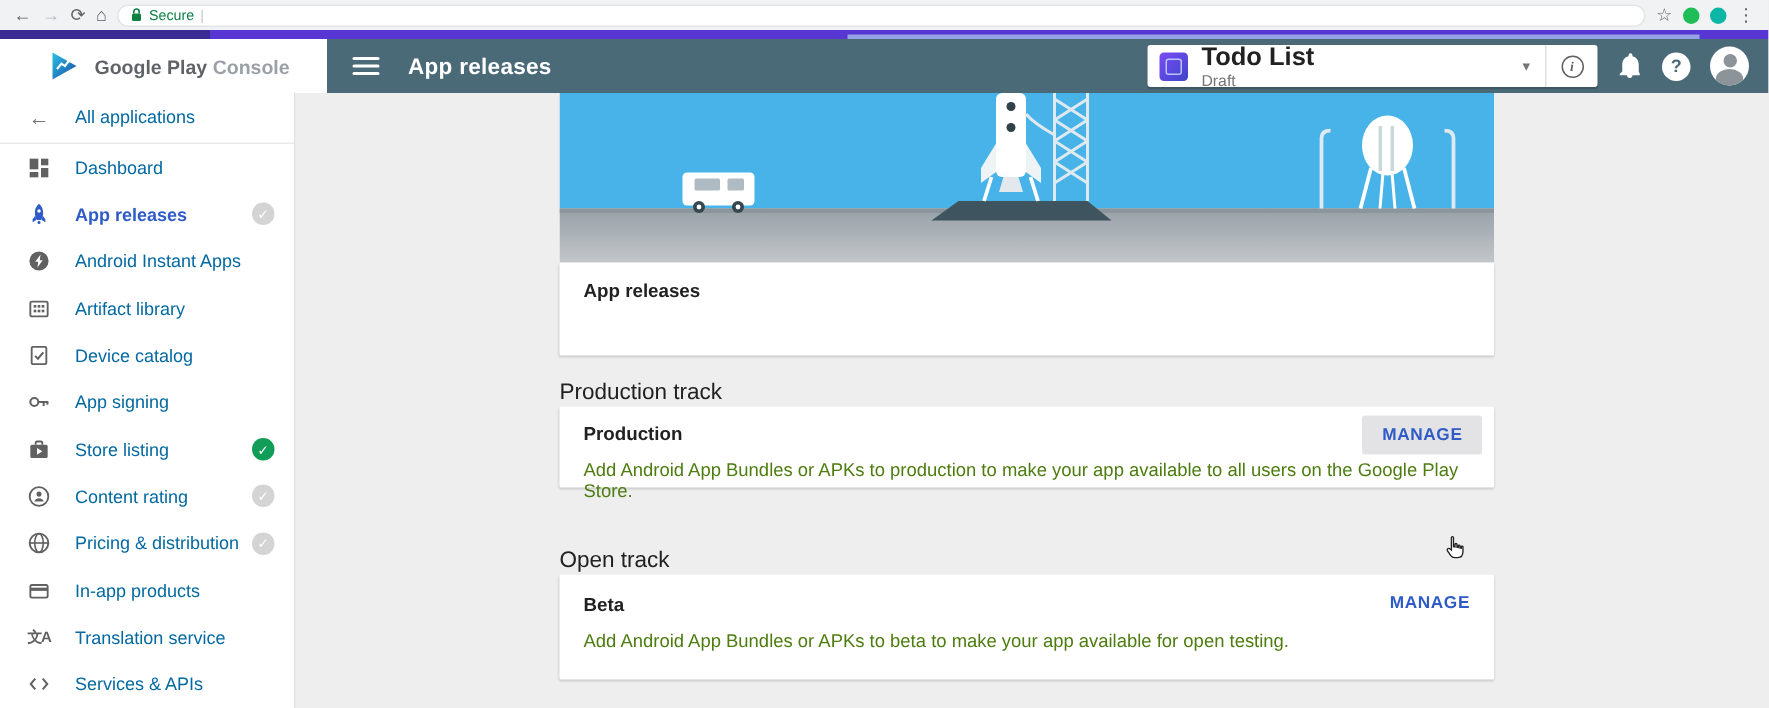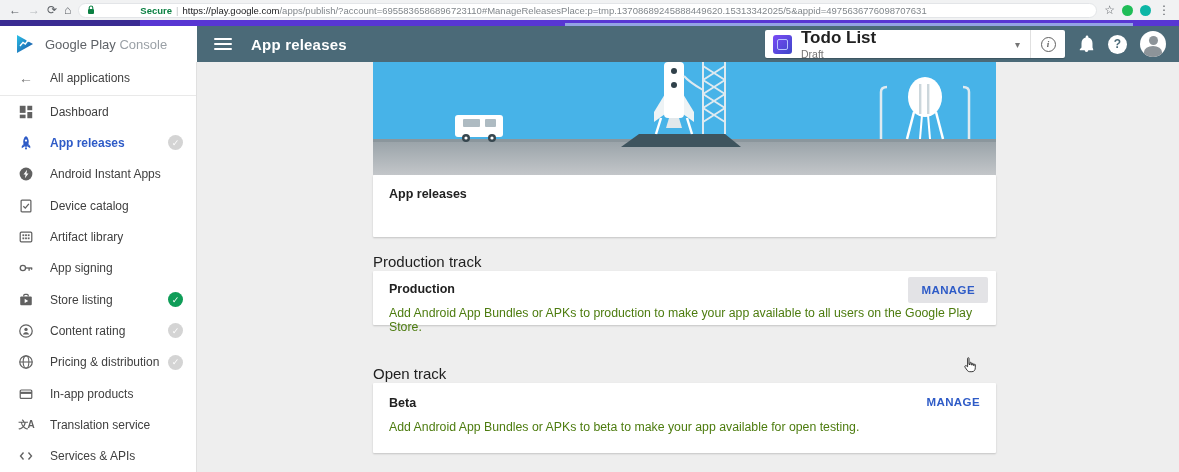--- a/index.html
+++ b/index.html
@@ -8,38 +8,38 @@
 
   
   .browser-bar { position:absolute; top:0; left:0; width:1179px; height:20px;
     background:#f1f2f3; display:flex; align-items:center; gap:7px; padding:0 9px; }
   .nav-glyph { font-size:12px; color:#5f6368; line-height:1; }
   .nav-glyph.dim { color:#b6babe; }
   .url-pill { flex:1; height:15px; background:#ffffff; border-radius:8px;
     display:flex; align-items:center; padding:0 8px; gap:4px; overflow:hidden;
     border:1px solid #e3e5e8; }
   .lock-icon { flex:none; }
-  .secure-text { color:#0b8043; font-size:9.5px; font-weight:bold;margin-left:41px; }
+  .secure-text { color:#0b8043; font-size:9.5px; font-weight:normal; }
   .url-sep { color:#c3c6c9; font-size:9.5px; }
   .url-text { font-size:9.5px; color:#202124; white-space:nowrap; }
   .url-text .path { color:#80868b; }
   .ext-dot { width:11px; height:11px; border-radius:50%; flex:none; }
   .ext-dot.green { background:#1fbd57; }
   .ext-dot.teal { background:#0cb6a6; }
 
   
   .progress-bar { position:absolute; top:20px; left:0; width:1179px; height:6px; background:#5836d3; }
   .progress-dark { position:absolute; left:0; top:0; width:140px; height:6px; background:#3a2b92; }
   .progress-light { position:absolute; left:565px; top:3px; width:568px; height:3px; background:#93a3e4; }
 
   
   .app-header { position:absolute; top:26px; left:0; width:1179px; height:36px;
     background:#4b6a78; display:flex; align-items:center; }
-  .logo-block { width:197px; height:36px; background:#ffffff; display:flex;
-    align-items:center; padding-left:14px; gap:9px; flex:none; }
+  .logo-block { width:218px; height:36px; background:#ffffff; display:flex;
+    align-items:center; padding-left:32px; gap:9px; flex:none;font-weight:bold; }
   .logo-text { font-size:13px; color:#5f6368; white-space:nowrap; }
   .logo-text .secondary { color:#9aa0a6; }
   .hamburger { width:18px; margin-left:17px; cursor:pointer; flex:none; }
   .hamburger div { height:2px; background:#fff; margin:3px 0; border-radius:1px; }
   .page-title { color:#ffffff; font-size:15px; font-weight:bold; margin-left:19px; letter-spacing:.2px; }
   .header-right { margin-left:auto; display:flex; align-items:center; gap:13px; padding-right:13px; }
   .app-selector { width:300px; height:28px; background:#ffffff; border-radius:2px;
     display:flex; align-items:center; padding:0 0 0 8px; box-shadow:0 1px 1px rgba(0,0,0,.2); }
   .app-icon { width:19px; height:19px; border-radius:3px;
     background:linear-gradient(135deg,#7b4bf5,#3d46c9); position:relative; flex:none; }
@@ -61,21 +61,21 @@
   .avatar::after { content:""; position:absolute; top:15px; left:4px; width:18px; height:12px;
     background:#8d9499; border-radius:50% 50% 0 0; }
 
   
   .sidebar { position:absolute; top:62px; left:0; width:197px; height:410px;
     background:#ffffff; border-right:1px solid #e0e0e0; display:flex; flex-direction:column; }
   .side-row { height:31.5px; display:flex; align-items:center; padding-left:17px; cursor:pointer; }
   .side-row.back { height:33px; }
   .side-divider { height:1px; background:#e9e9e9; }
   .side-icon { width:18px; height:18px; flex:none; display:flex; align-items:center; justify-content:center; }
-  .side-label { font-size:12px; color:#404040; margin-left:15px; white-space:nowrap; }
+  .side-label { font-size:12px; color:#0369a1; margin-left:15px; white-space:nowrap; }
   .side-row.selected .side-label { color:#2e5bc7; font-weight:bold; }
   .back-arrow { color:#757575; font-size:14px; width:18px; text-align:center; }
   .badge { margin-left:auto; margin-right:13px; width:15px; height:15px; border-radius:50%;
     color:#fff; font-size:9px; display:flex; align-items:center; justify-content:center; flex:none; }
   .badge.done { background:#0f9d58; }
   .badge.pending { background:#d4d4d4; }
   .translate-glyph { font-size:10px; color:#616161; font-weight:bold; letter-spacing:-1px; }
 
   
   .content-bg { position:absolute; top:62px; left:197px; width:982px; height:410px; background:#eeeeee; }
@@ -106,21 +106,20 @@
   <span class="nav-glyph dim">→</span>
   <span class="nav-glyph">⟳</span>
   <span class="nav-glyph">⌂</span>
   <div class="url-pill">
     <svg class="lock-icon" width="8" height="10" viewBox="0 0 8 10">
       <rect x="1" y="4" width="6" height="5" rx="1" fill="#0b8043"></rect>
       <path d="M2.2 4V2.8a1.8 1.8 0 0 1 3.6 0V4" fill="none" stroke="#0b8043" stroke-width="1.1"></path>
     </svg>
     <span class="secure-text">Secure</span>
     <span class="url-sep">|</span>
-    <span class="url-text"><span>https://play.google.com</span><span class="path">/apps/publish/?account=6955836586896723110#ManageReleasesPlace:p=tmp.13708689245888449620.15313342025/5&amp;appid=4975636776098707631</span></span>
   </div>
   <span class="nav-glyph">☆</span>
   <span class="ext-dot green"></span>
   <span class="ext-dot teal"></span>
   <span class="nav-glyph">⋮</span>
 </div>
 
 <div class="progress-bar">
   <div class="progress-dark"></div>
   <div class="progress-light"></div>
@@ -209,42 +208,42 @@
           <circle cx="9" cy="9" r="7.2" fill="#616161"></circle>
           <polygon points="10.2,4.2 6.2,9.6 8.5,9.6 7.8,13.8 11.8,8.4 9.5,8.4" fill="#ffffff"></polygon>
         </svg>
     </span>
     <span class="side-label">Android Instant Apps</span>
   </div>
 
   <div class="side-row">
     <span class="side-icon">
       <svg width="16" height="16" viewBox="0 0 18 18">
-          <rect x="3.5" y="2.5" width="11" height="13" rx="1" fill="none" stroke="#616161" stroke-width="1.4"></rect>
-          <polyline points="6,9.3 8.2,11.4 12.2,6.6" fill="none" stroke="#616161" stroke-width="1.5"></polyline>
-        </svg>
-    </span>
-    <span class="side-label">Device catalog</span>
-  </div>
-
-  <div class="side-row">
-    <span class="side-icon">
-      <svg width="16" height="16" viewBox="0 0 18 18">
           <rect x="2.5" y="3.5" width="13" height="11" rx="1.2" fill="none" stroke="#616161" stroke-width="1.4"></rect>
           <g fill="#616161">
             <rect x="5" y="6" width="2" height="2"></rect>
             <rect x="8" y="6" width="2" height="2"></rect>
             <rect x="11" y="6" width="2" height="2"></rect>
             <rect x="5" y="9.5" width="2" height="2"></rect>
             <rect x="8" y="9.5" width="2" height="2"></rect>
             <rect x="11" y="9.5" width="2" height="2"></rect>
           </g>
         </svg>
     </span>
     <span class="side-label">Artifact library</span>
+  </div>
+
+  <div class="side-row">
+    <span class="side-icon">
+      <svg width="16" height="16" viewBox="0 0 18 18">
+          <rect x="3.5" y="2.5" width="11" height="13" rx="1" fill="none" stroke="#616161" stroke-width="1.4"></rect>
+          <polyline points="6,9.3 8.2,11.4 12.2,6.6" fill="none" stroke="#616161" stroke-width="1.5"></polyline>
+        </svg>
+    </span>
+    <span class="side-label">Device catalog</span>
   </div>
 
   <div class="side-row">
     <span class="side-icon">
       <svg width="16" height="16" viewBox="0 0 18 18">
           <circle cx="5.5" cy="9" r="3" fill="none" stroke="#616161" stroke-width="1.5"></circle>
           <line x1="8.5" y1="9" x2="16" y2="9" stroke="#616161" stroke-width="1.5"></line>
           <line x1="12.5" y1="9" x2="12.5" y2="12" stroke="#616161" stroke-width="1.5"></line>
           <line x1="15.3" y1="9" x2="15.3" y2="11" stroke="#616161" stroke-width="1.5"></line>
         </svg>

